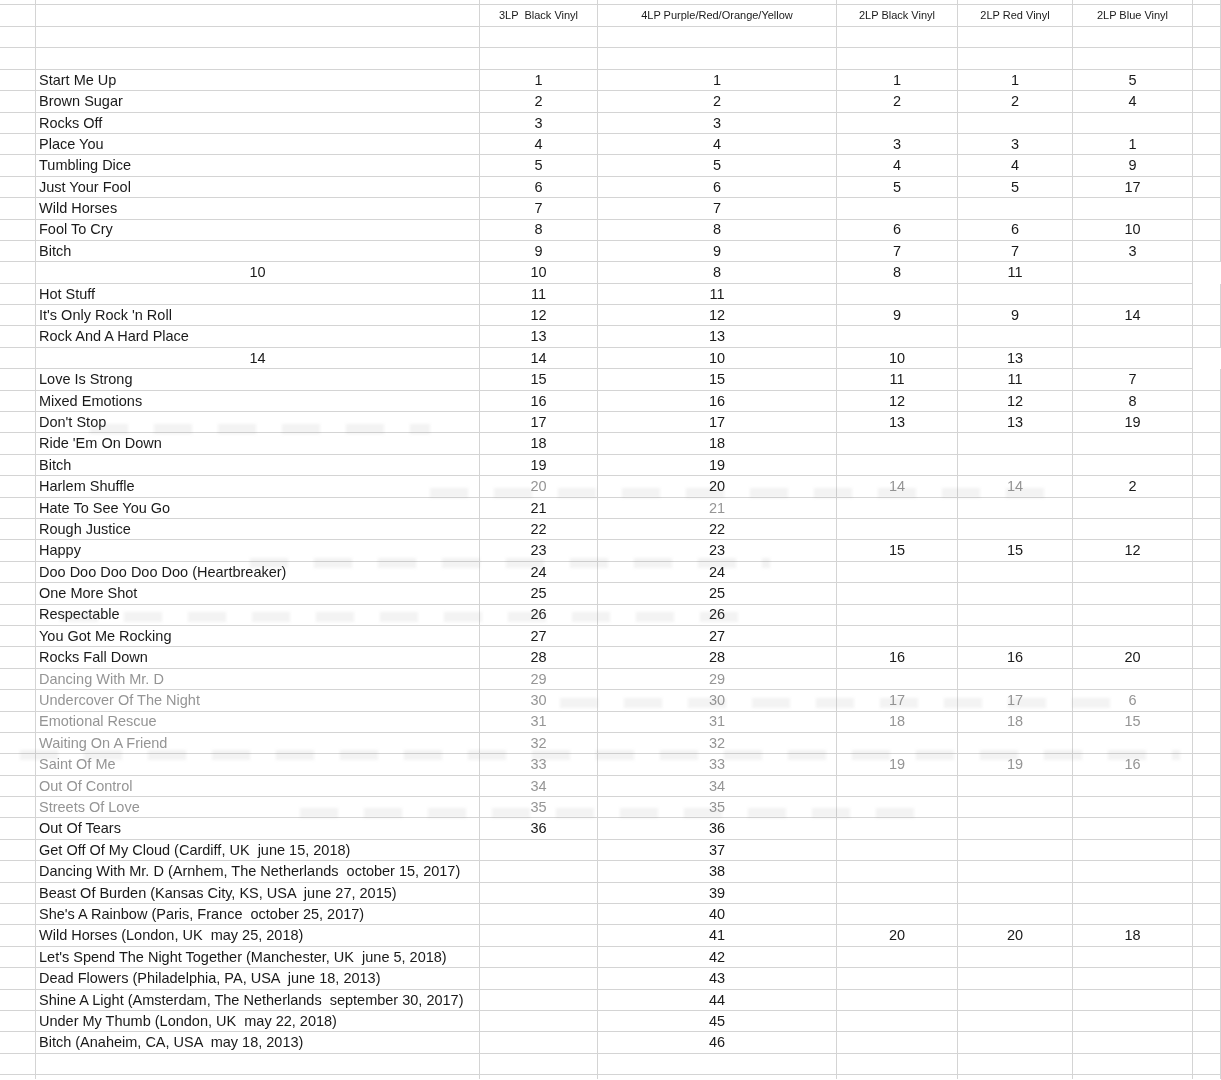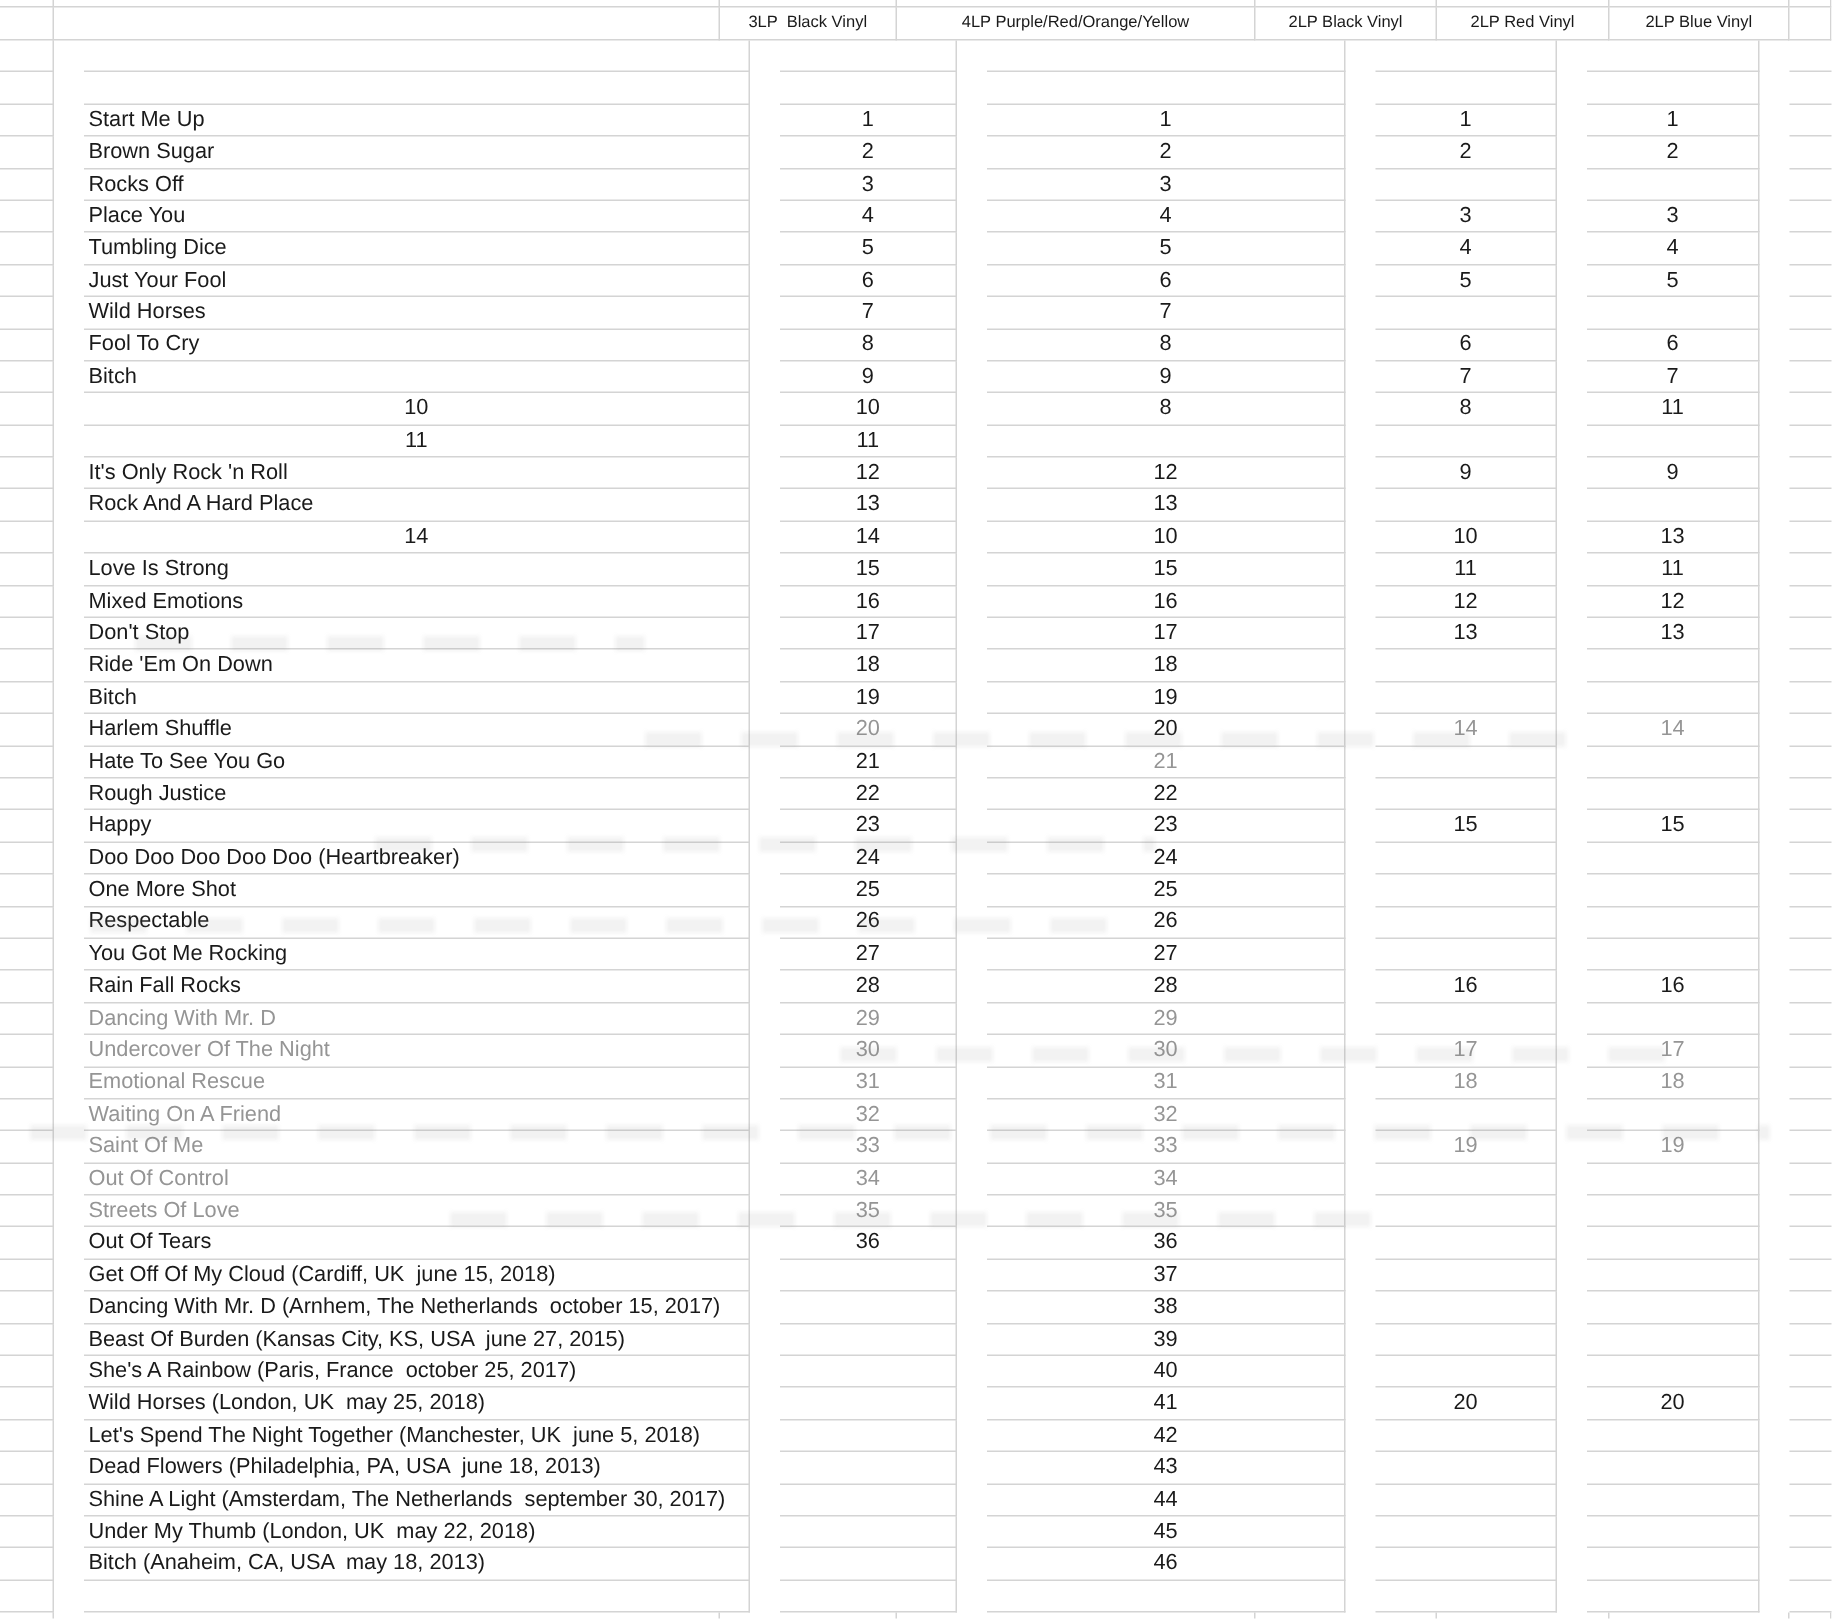--- a/index.html
+++ b/index.html
@@ -16,21 +16,21 @@
     color:var(--text);position:relative;
   }
   .sheet{position:relative;width:1221px;height:1080px;background:var(--bg);}
   .row{
     display:grid;
     grid-template-columns:36px 444px 118px 239px 121px 115px 120px 28px;
     width:1221px;
   }
   .row-top{height:5px;}
   .row-header{height:22px;}
-  .row-std{height:21.4px;gap:20px;}
+  .row-std{height:21.4px;}
   .row-bottom{height:4px;}
   .cell{
     border-right:1px solid var(--grid);
     border-bottom:1px solid var(--grid);
     display:flex;align-items:center;overflow:hidden;
     font-size:14.5px;line-height:1;
     background:transparent;
   }
   .row-top .cell{border-bottom:1px solid var(--grid);}
   .row-bottom .cell{border-bottom:none;}
@@ -191,20 +191,21 @@
     <div class="cell"></div>
     <div class="cell num">10</div>
     <div class="cell num">10</div>
     <div class="cell num">8</div>
     <div class="cell num">8</div>
     <div class="cell num">11</div>
     <div class="cell"></div>
   </div>
       <div class="row row-std body-row">
     <div class="cell"></div>
+    <div class="cell title">Hot Stuff</div>
     <div class="cell num">11</div>
     <div class="cell num">11</div>
     <div class="cell num"></div>
     <div class="cell num"></div>
     <div class="cell num"></div>
     <div class="cell"></div>
   </div>
       <div class="row row-std body-row">
     <div class="cell"></div>
     <div class="cell title">It's Only Rock 'n Roll</div>
@@ -359,21 +360,21 @@
     <div class="cell title">You Got Me Rocking</div>
     <div class="cell num">27</div>
     <div class="cell num">27</div>
     <div class="cell num"></div>
     <div class="cell num"></div>
     <div class="cell num"></div>
     <div class="cell"></div>
   </div>
       <div class="row row-std body-row">
     <div class="cell"></div>
-    <div class="cell title">Rain Fall Rocks</div>
+    <div class="cell title">Rocks Fall Down</div>
     <div class="cell num">28</div>
     <div class="cell num">28</div>
     <div class="cell num">16</div>
     <div class="cell num">16</div>
     <div class="cell num">20</div>
     <div class="cell"></div>
   </div>
       <div class="row row-std body-row muted-row">
     <div class="cell"></div>
     <div class="cell title">Dancing With Mr. D</div>

